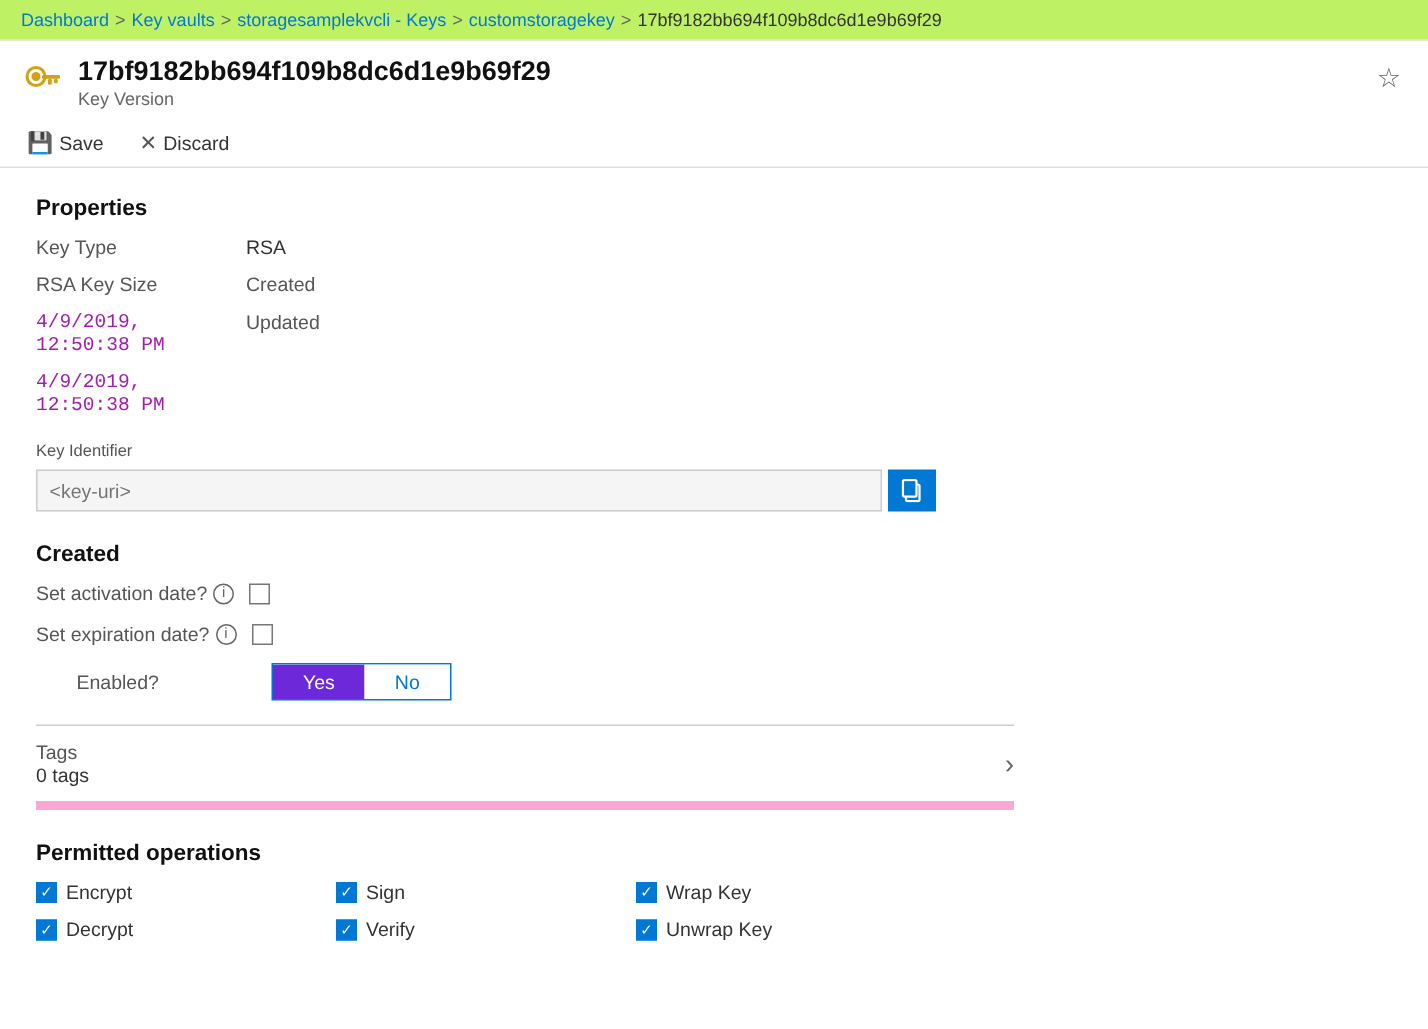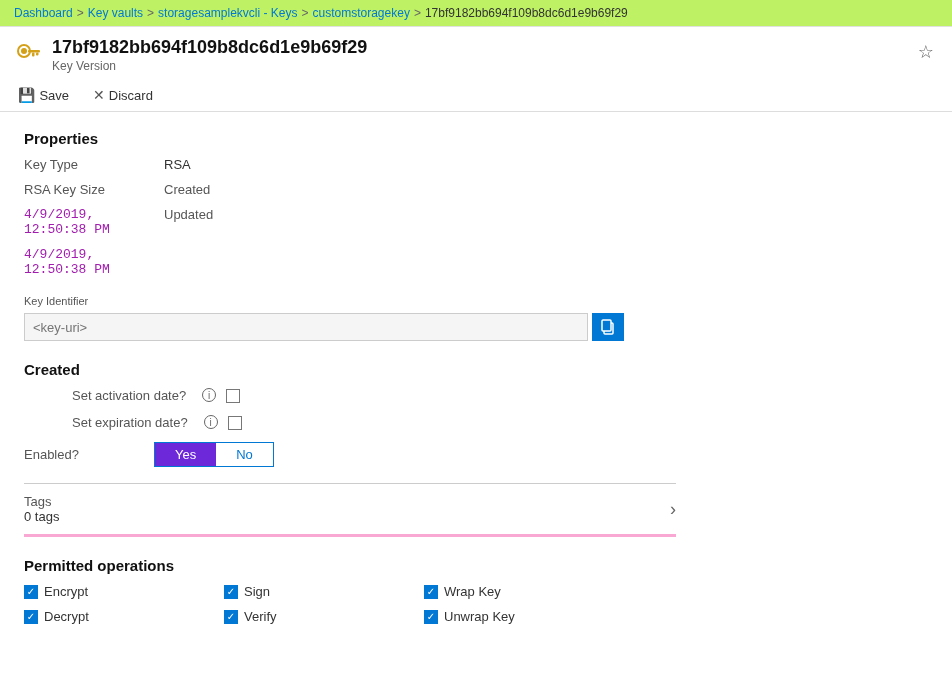--- a/index.html
+++ b/index.html
@@ -146,22 +146,22 @@
     .settings-row {
       display: flex;
       align-items: center;
       gap: 10px;
       margin-bottom: 12px;
     }
     .settings-label {
       font-size: 13px;
       color: #555;
       display: flex;
-      gap: 16px;
-      margin-left: 48px;
+      align-items: center;
+      gap: 4px;
     }
     .info-icon {
       display: inline-flex;
       align-items: center;
       justify-content: center;
       width: 14px;
       height: 14px;
       border-radius: 50%;
       border: 1px solid #666;
       font-size: 10px;
@@ -175,20 +175,21 @@
       background: white;
       cursor: pointer;
     }
 
     
     .enabled-row {
       display: flex;
       align-items: center;
       gap: 10px;
       margin-bottom: 16px;
+      margin-left: 27px;
     }
     .enabled-label {
       font-size: 13px;
       color: #555;
       min-width: 120px;
     }
     .toggle-group {
       display: flex;
       border: 1px solid #0078d4;
       overflow: hidden;
@@ -204,21 +205,21 @@
       color: white;
     }
     .toggle-btn.inactive {
       background: white;
       color: #0078d4;
     }
 
     
     .tags-section {
       border-top: 1px solid #ccc;
-      border-bottom: 3px solid #f9a8d4;
+      border-bottom: 6px solid #f9a8d4;
       padding: 10px 0;
       display: flex;
       align-items: center;
       justify-content: space-between;
       margin-bottom: 20px;
       cursor: pointer;
     }
     .tags-left .tags-title {
       font-size: 13px;
       color: #555;

